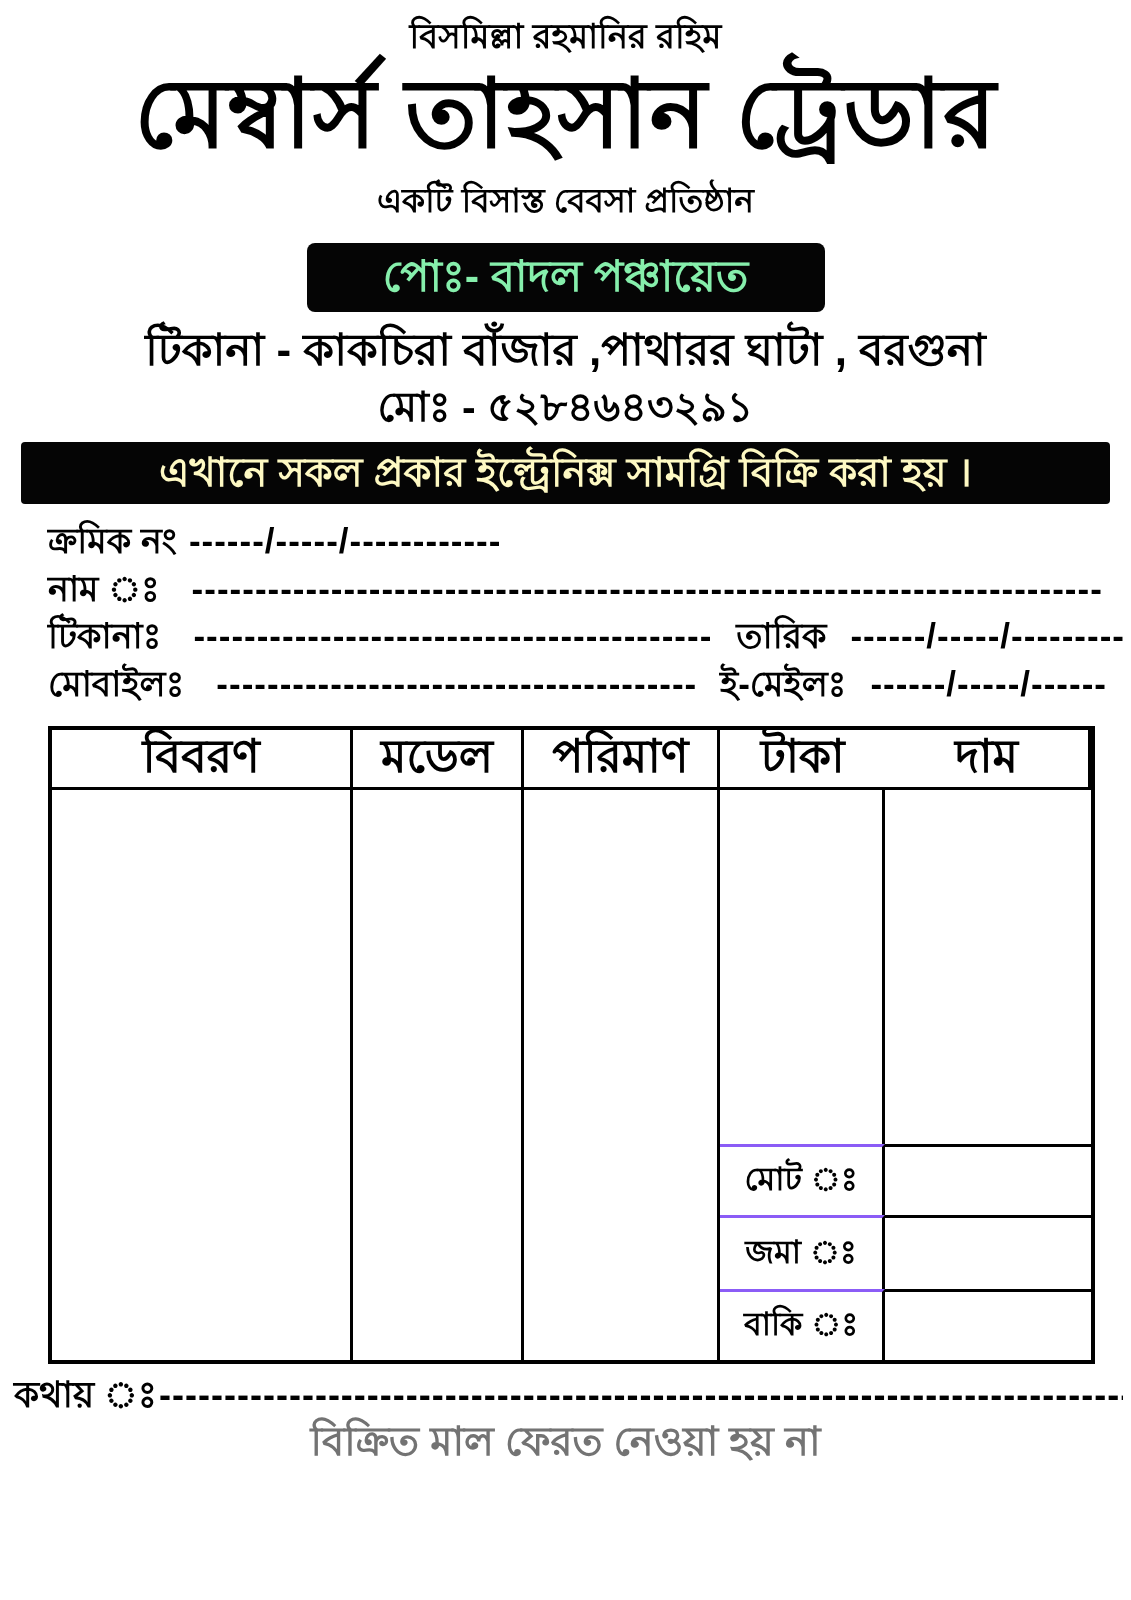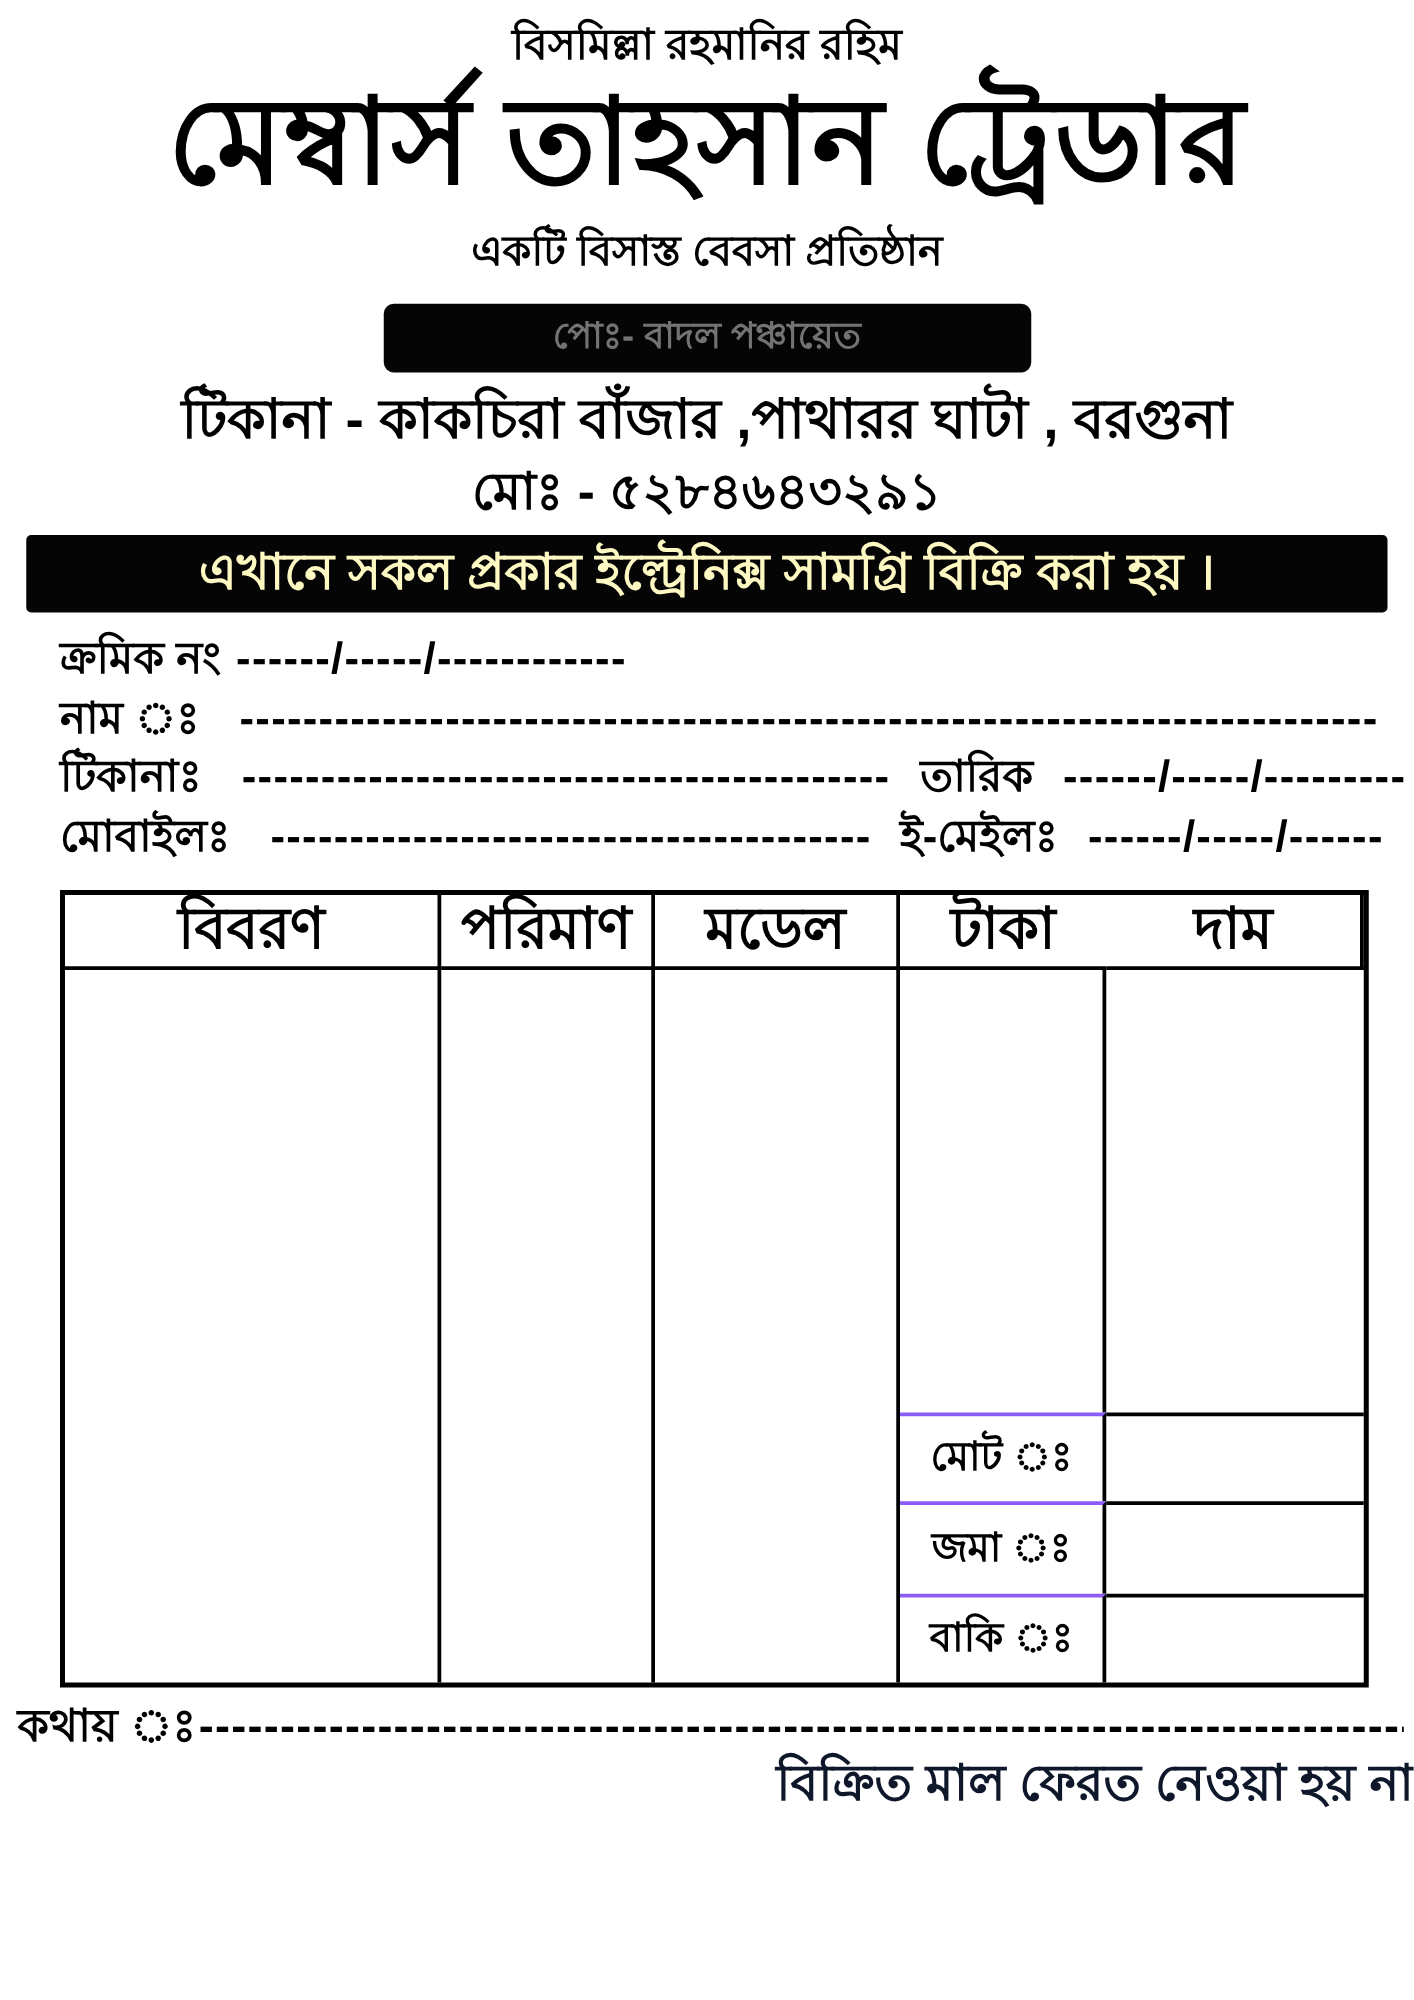--- a/index.html
+++ b/index.html
@@ -36,23 +36,23 @@
     margin-top: 6px;
     text-align: center;
     font-size: 33px;
     font-weight: 600;
   }
   .bar1 {
     display: block;
     width: 518px;
     margin: 12px auto 0;
     background: #050505;
-    color: #737373;
-    text-align: center;
-    font-size: 29px;
+    color: #86efac;
+    text-align: center;
+    font-size: 43px;
     font-weight: 600;
     line-height: 1.0;
     padding: 12px 0 14px;
     border-radius: 8px;
   }
   .address-line {
     margin-top: 14px;
     text-align: center;
     font-size: 44px;
     font-weight: 700;
@@ -142,24 +142,24 @@
     display: flex;
     align-items: baseline;
     margin: 8px 8px 0 14px;
     font-size: 36px;
     font-weight: 700;
     line-height: 1.3;
     white-space: nowrap;
   }
   .footer-note {
     margin-top: 0px;
-    text-align: right;
+    text-align: center;
     font-size: 40px;
     font-weight: 600;
-    color: #0f172a;
+    color: #737373;
     line-height: 1.1;
   }
 </style>
 </head>
 <body>
 
 <div class="page">
 
   <div class="bismillah">বিসমিল্লা রহমানির রহিম</div>
   <div class="title">মেম্বার্স তাহসান ট্রেডার</div>
@@ -187,22 +187,22 @@
     <div class="f-line f-mobile">
       <span>মোবাইলঃ</span>
       <span class="dash-fill">--------------------------------------------------------------------------------------------------------------------------------------------</span>
       <span>ই-মেইলঃ</span>
       <span class="dash-fixed">------/-----/------</span>
     </div>
   </div>
 
   <div class="items-table">
     <div class="th br">বিবরণ</div>
+    <div class="th br">মডেল</div>
     <div class="th br">পরিমাণ</div>
-    <div class="th br">মডেল</div>
     <div class="th">টাকা</div>
     <div class="th br">দাম</div>
 
     <div class="col-span br" style="grid-column:1;"></div>
     <div class="col-span br" style="grid-column:2;"></div>
     <div class="col-span br" style="grid-column:3;"></div>
     <div class="dam-body br"></div>
     <div class="taka-body"></div>
 
     <div class="sum-label br" style="grid-row:3;">মোট ঃ</div>

